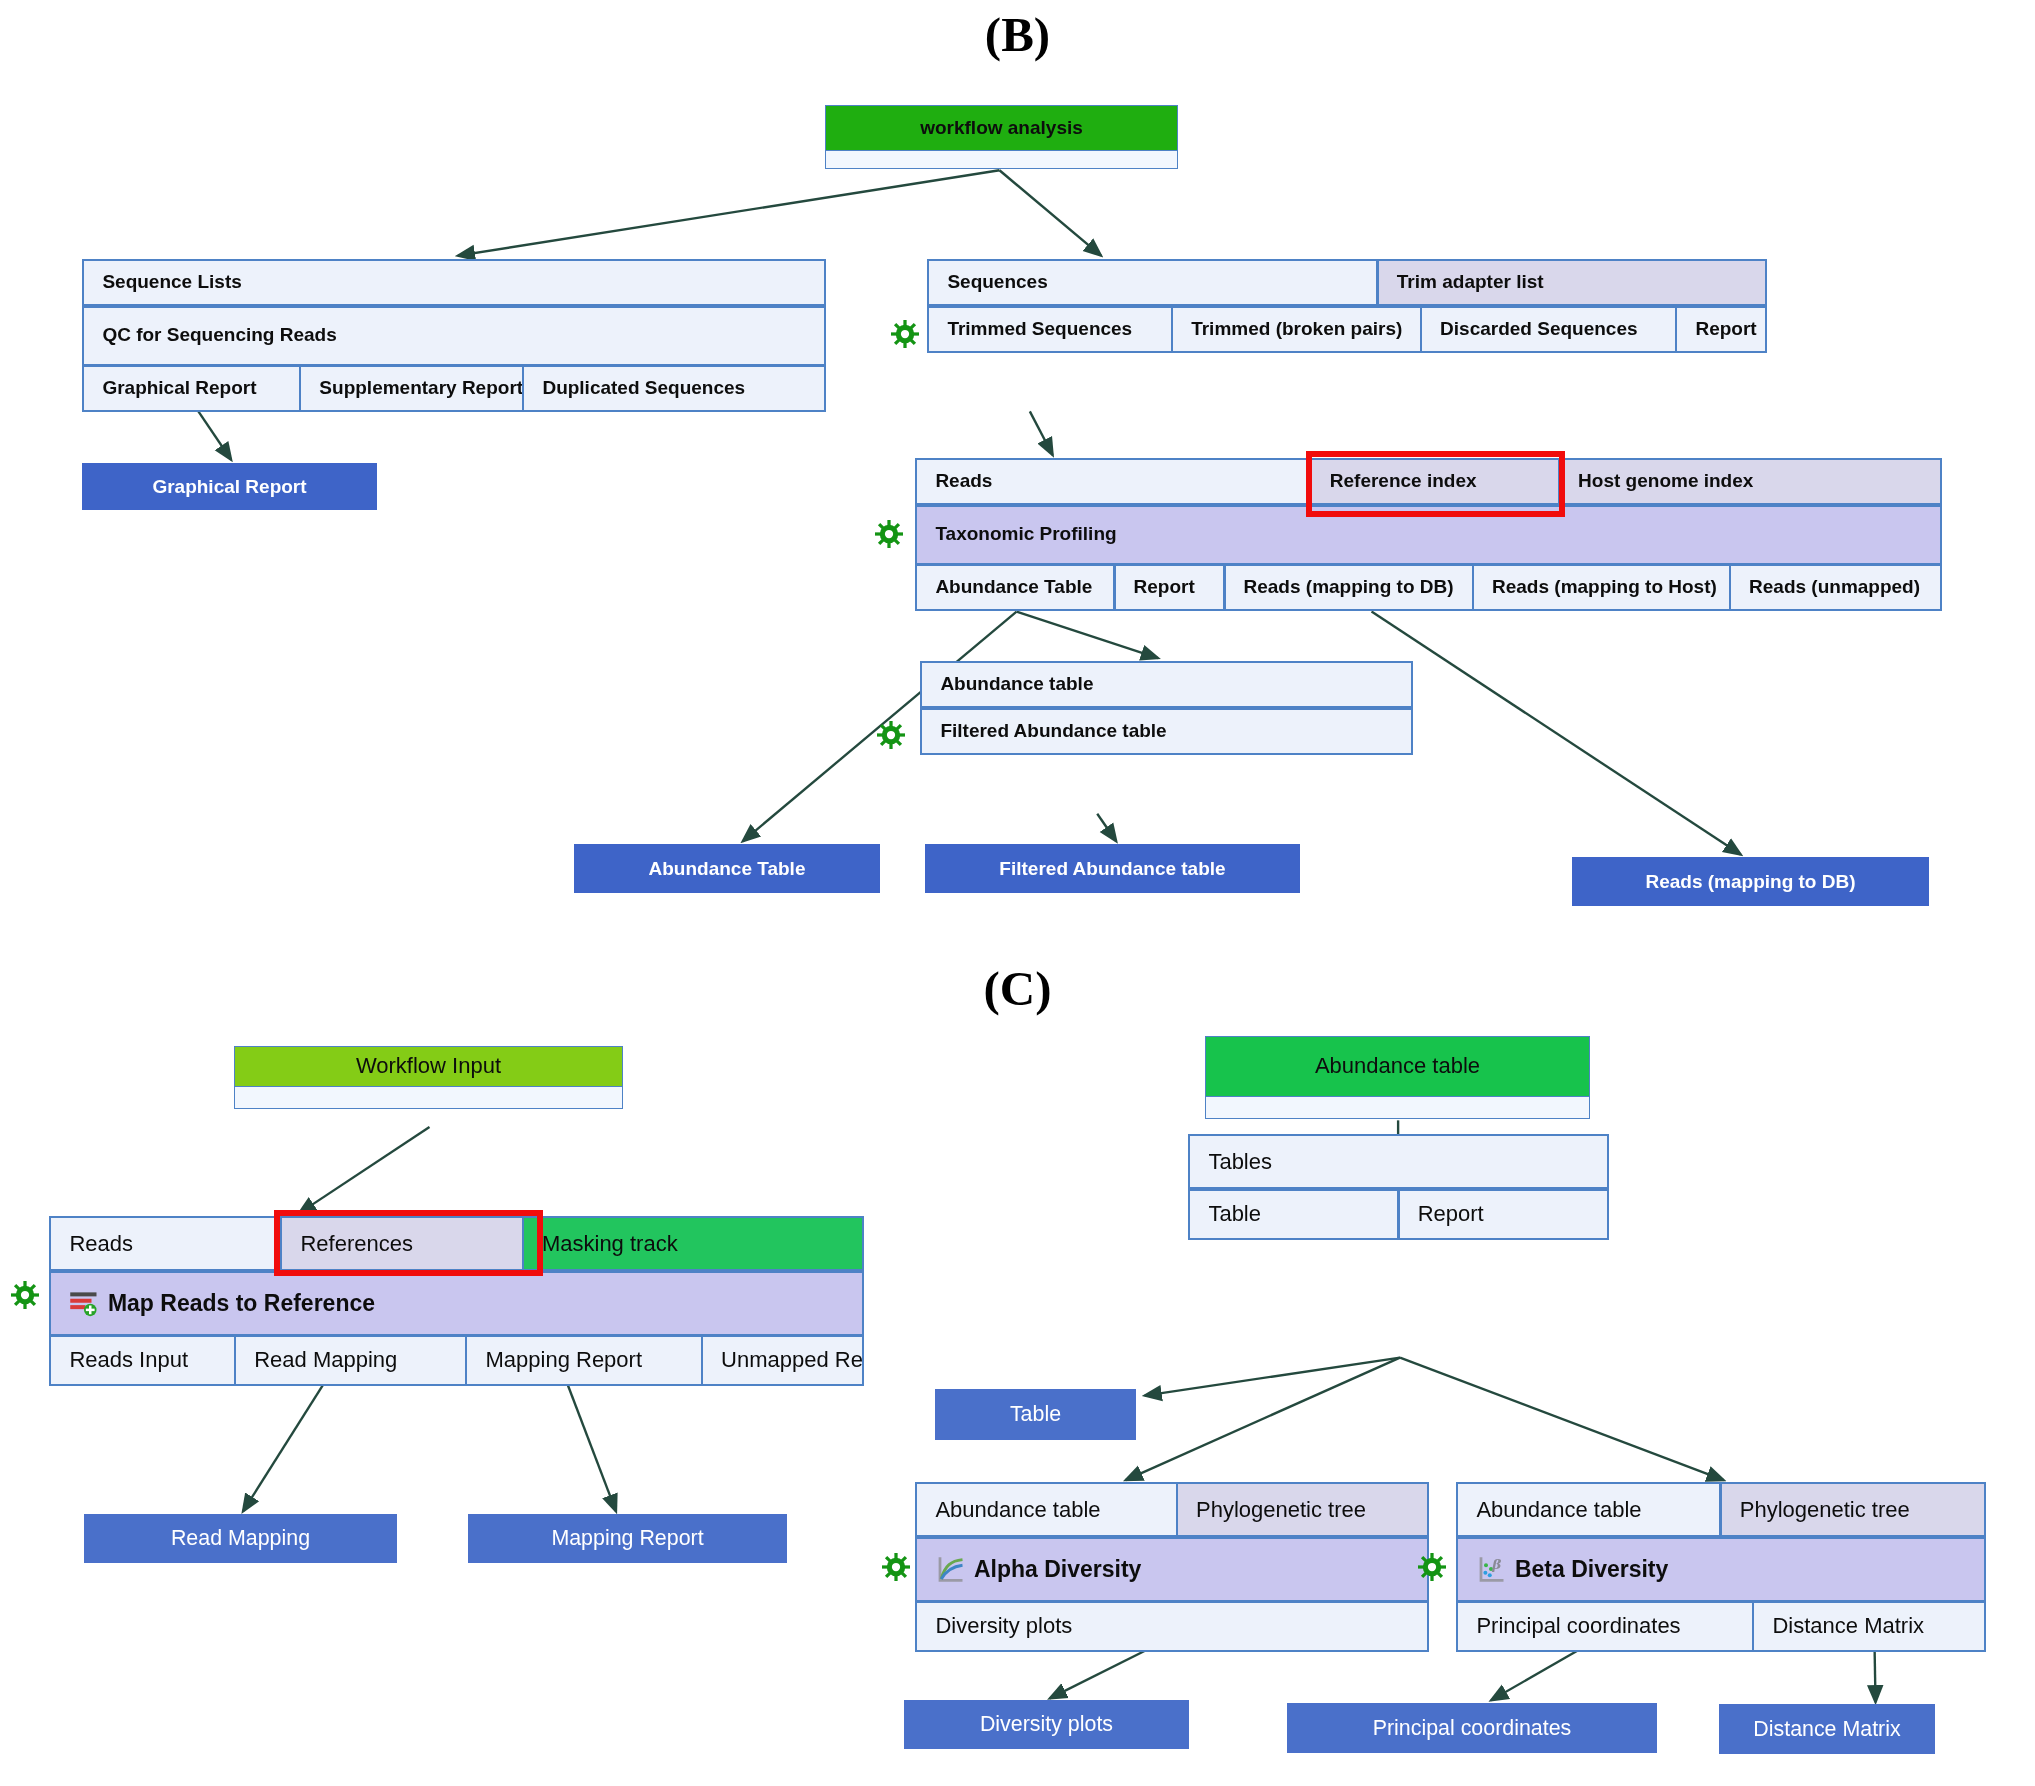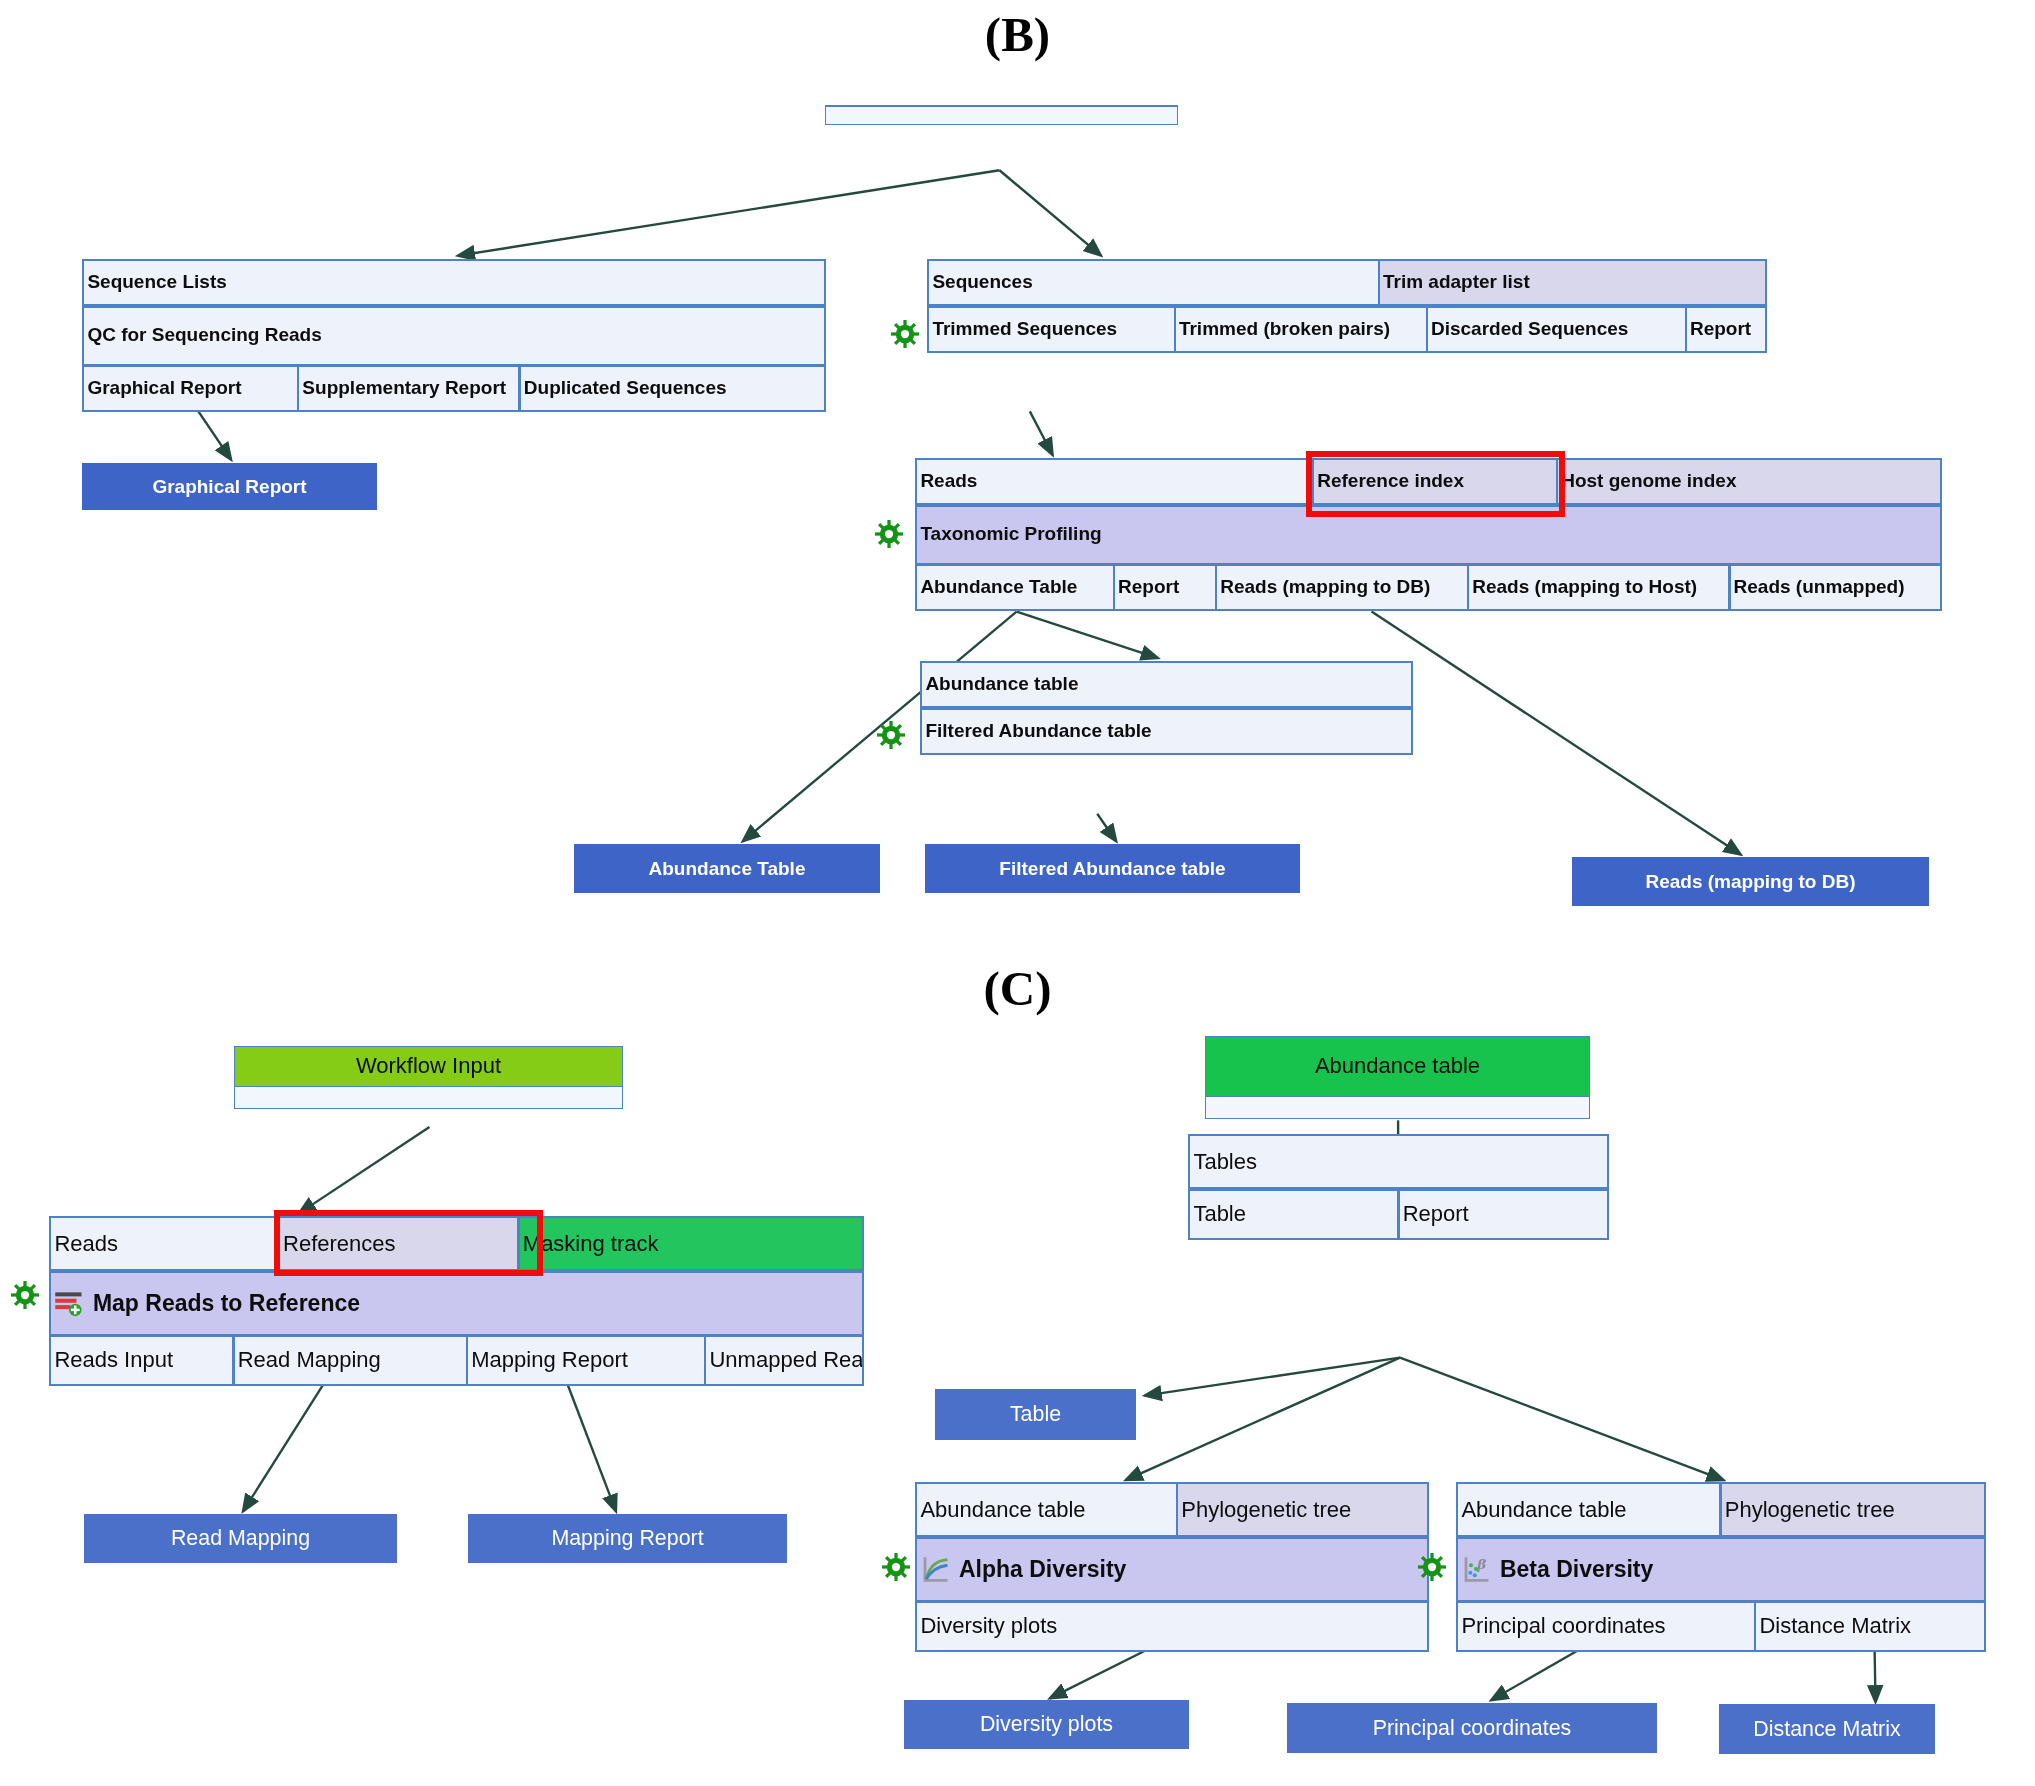--- a/index.html
+++ b/index.html
@@ -4,21 +4,21 @@
 <style>
   html,body{margin:0;padding:0;background:#ffffff}
   #stage{position:relative;width:2035px;height:1787px;background:#ffffff;
          font-family:"Liberation Sans",sans-serif;color:#0d0d0d;overflow:hidden}
   .seclabel{position:absolute;left:0;width:100%;text-align:center;
             font:700 49px "Liberation Serif",serif;color:#000}
   
   .wft{position:absolute;background:#4e82c6;padding:2.4px;display:flex;
        flex-direction:column;gap:3.3px;box-sizing:border-box}
   .row{display:flex;gap:2.4px}
-  .cell{display:flex;align-items:center;padding-left:3px;box-sizing:border-box;
+  .cell{display:flex;align-items:center;padding-left:18px;box-sizing:border-box;
         overflow:hidden;white-space:nowrap}
   .lt{background:#edf2fb}          
   .lv{background:#c9c6ef}          
   .og{background:#d9d7eb}          
   .og2{background:#22c55e}
   .fb{font:700 19px/1.1 "Liberation Sans",sans-serif}
   .fc{font:400 22px/1.1 "Liberation Sans",sans-serif}
   .fcb{font:700 23px/1.1 "Liberation Sans",sans-serif}
   
   .greennode{position:absolute;border:1.9px solid #4e82c6;box-sizing:border-box}
@@ -118,20 +118,21 @@
       <line x1="2420" y1="3474" x2="2212" y2="3578" marker-end="url(#arr)"></line>
       <line x1="3330" y1="3474" x2="3142" y2="3582" marker-end="url(#arr)"></line>
       <line x1="3950" y1="3474" x2="3952" y2="3586" marker-end="url(#arr)"></line>
     </g>
   </svg>
 
   <div class="seclabel" style="top:5.7px">(B)</div>
   <div class="seclabel" style="top:960px">(C)</div>
 
   <div class="greennode" style="left:825px;top:105px;width:353px">
+    <div class="head fb" style="height:44px;background:#1fae10">workflow analysis</div>
     <div class="strip" style="height:17px"></div>
   </div>
 
   <div class="wft" style="left:82px;top:259px;width:744px">
     <div class="row" style="height:43px">
       <div class="cell lt fb" style="flex:1">Sequence Lists</div>
     </div>
     <div class="row" style="height:56px">
       <div class="cell lt fb" style="flex:1">QC for Sequencing Reads</div>
     </div>

